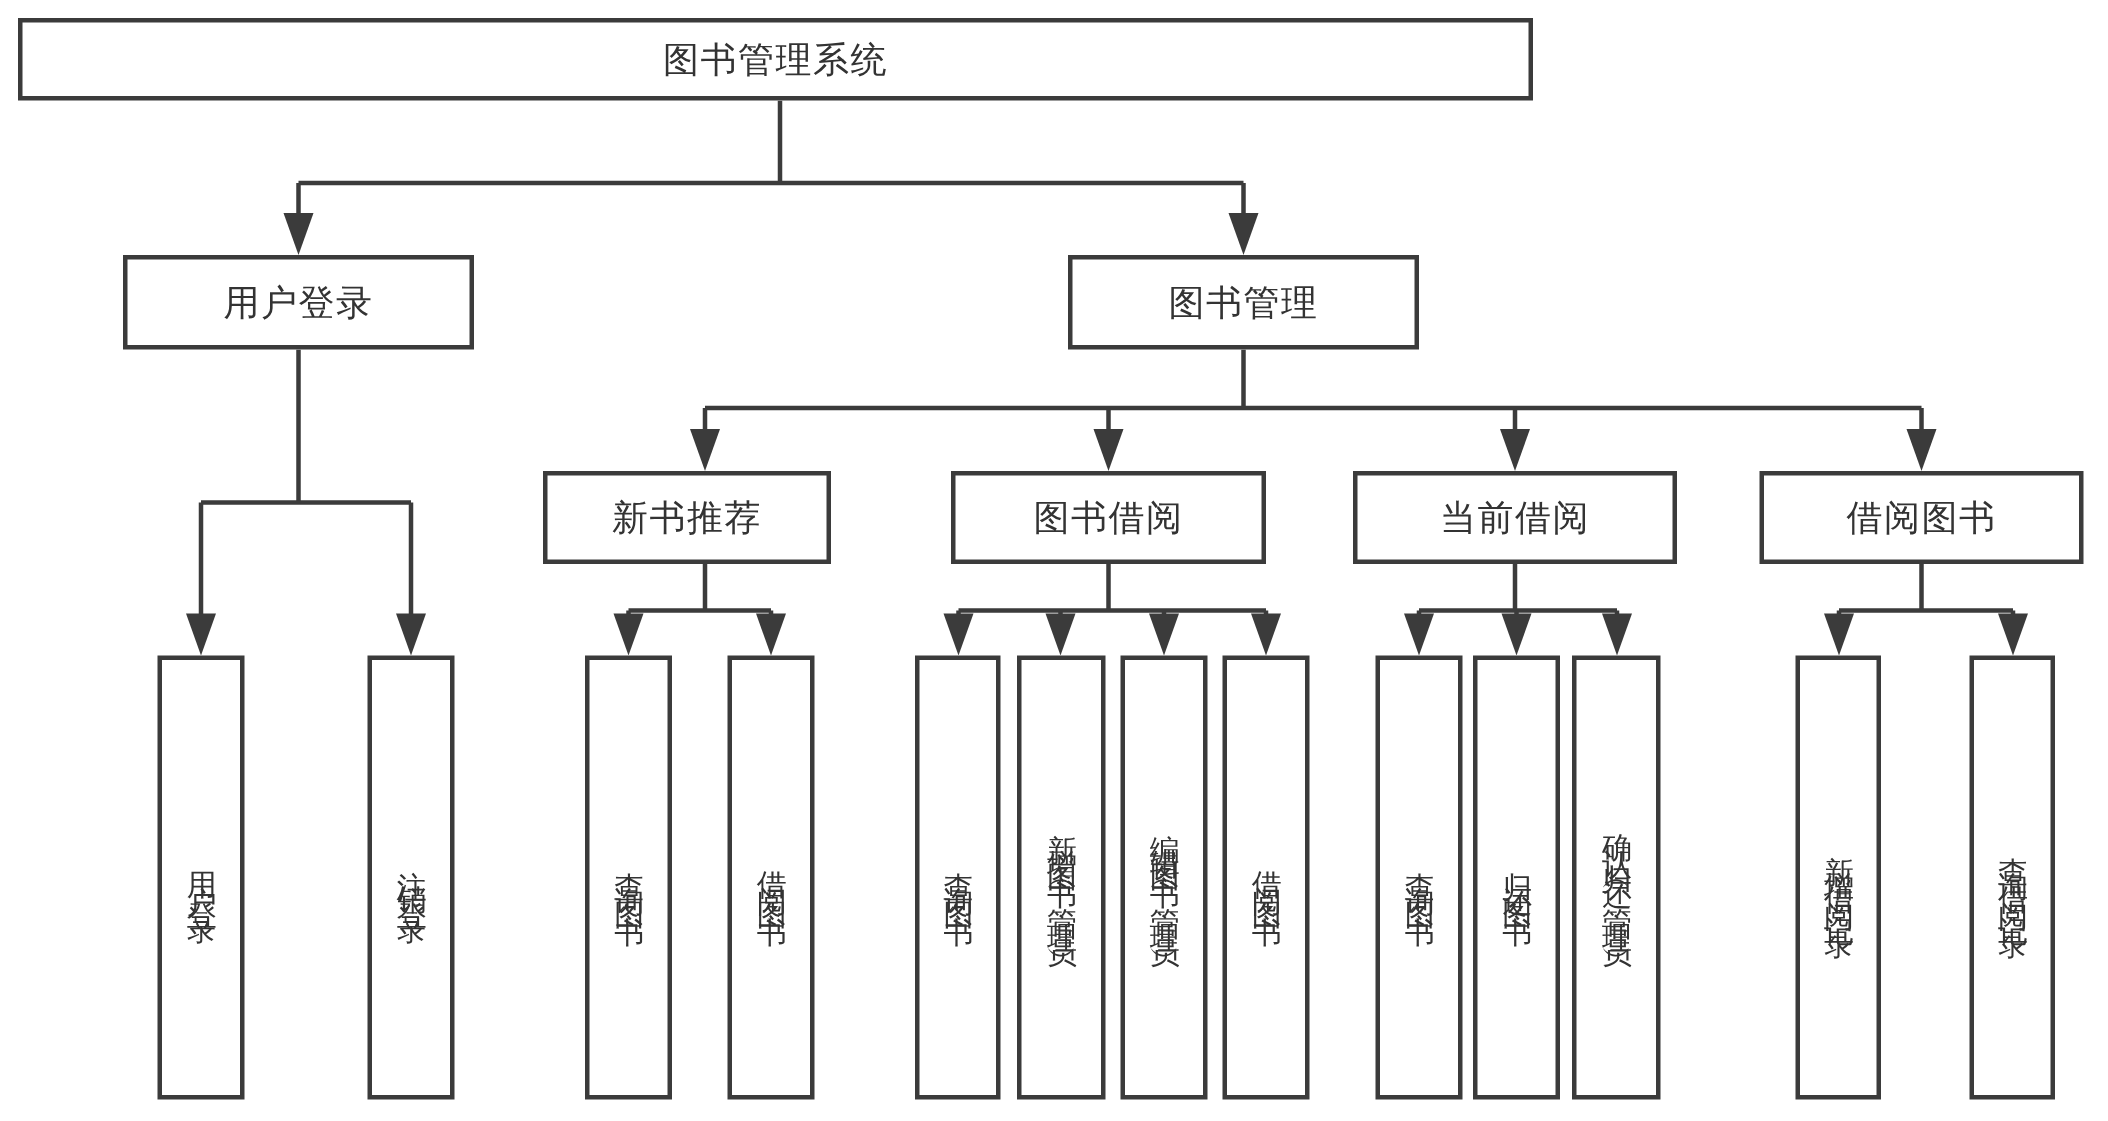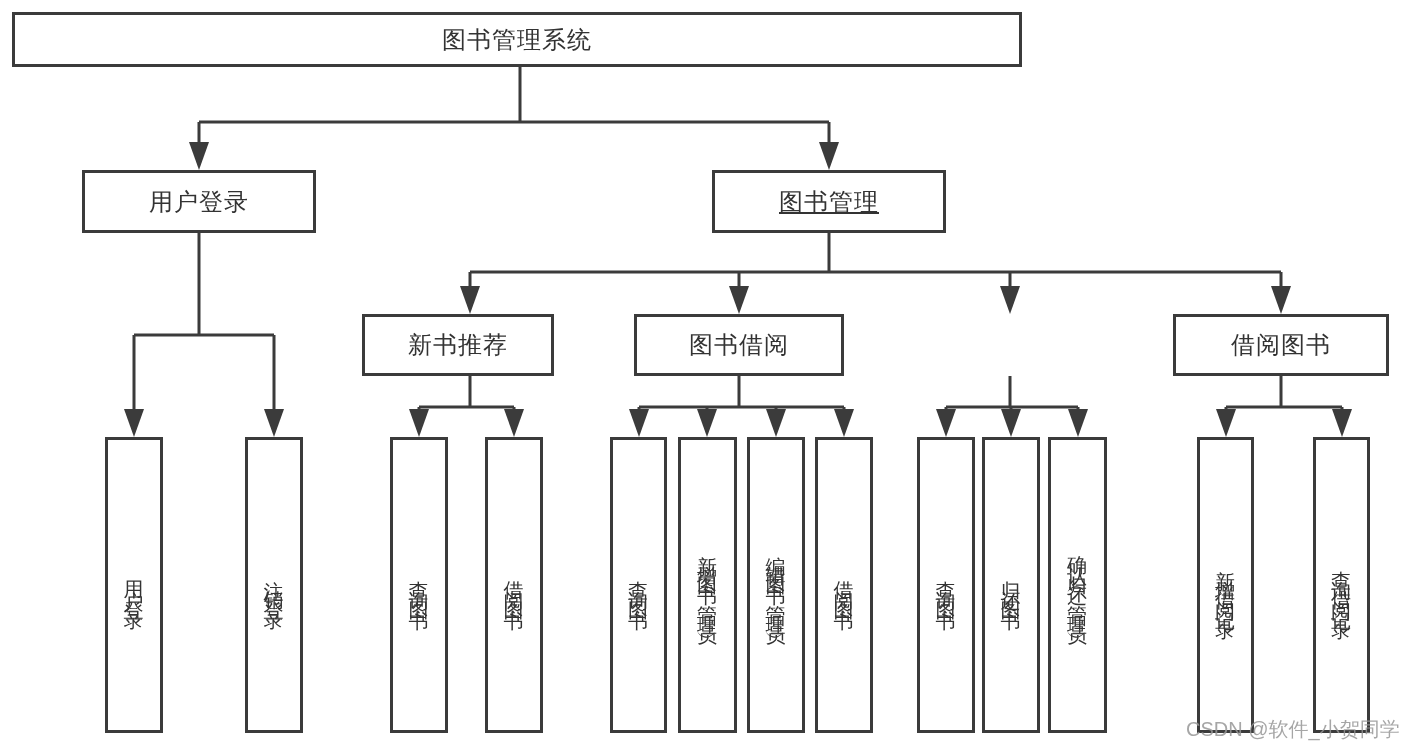--- a/index.html
+++ b/index.html
@@ -102,39 +102,39 @@
       <polygon points="1068,409 1088,409 1078,437"></polygon>
 
       <polygon points="1216,409 1236,409 1226,437"></polygon>
       <polygon points="1332,409 1352,409 1342,437"></polygon>
     </g>
   </svg>
 
   <div class="node h-node" style="left:12px; top:12px; width:1010px; height:55px;">图书管理系统</div>
 
   <div class="node h-node" style="left:82px; top:170px; width:234px; height:63px;">用户登录</div>
-  <div class="node h-node" style="left:712px; top:170px; width:234px; height:63px;text-decoration:underline;">图书管理</div>
+  <div class="node h-node" style="left:712px; top:170px; width:234px; height:63px;">图书管理</div>
 
   <div class="node h-node" style="left:362px; top:314px; width:192px; height:62px;">新书推荐</div>
   <div class="node h-node" style="left:634px; top:314px; width:210px; height:62px;">图书借阅</div>
+  <div class="node h-node" style="left:902px; top:314px; width:216px; height:62px;">当前借阅</div>
   <div class="node h-node" style="left:1173px; top:314px; width:216px; height:62px;">借阅图书</div>
 
   <div class="node v-node" style="left:105px; top:437px; width:58px; height:296px;">用户登录</div>
   <div class="node v-node" style="left:245px; top:437px; width:58px; height:296px;">注销登录</div>
 
   <div class="node v-node" style="left:390px; top:437px; width:58px; height:296px;">查询图书</div>
   <div class="node v-node" style="left:485px; top:437px; width:58px; height:296px;">借阅图书</div>
 
   <div class="node v-node" style="left:610px; top:437px; width:57px; height:296px;">查询图书</div>
   <div class="node v-node" style="left:678px; top:437px; width:59px; height:296px;">新增图书（管理员）</div>
   <div class="node v-node" style="left:747px; top:437px; width:58px; height:296px;">编辑图书（管理员）</div>
   <div class="node v-node" style="left:815px; top:437px; width:58px; height:296px;">借阅图书</div>
 
   <div class="node v-node" style="left:917px; top:437px; width:58px; height:296px;">查询图书</div>
   <div class="node v-node" style="left:982px; top:437px; width:58px; height:296px;">归还图书</div>
   <div class="node v-node" style="left:1048px; top:437px; width:59px; height:296px;">确认归还（管理员）</div>
 
   <div class="node v-node" style="left:1197px; top:437px; width:57px; height:296px;">新增借阅记录</div>
   <div class="node v-node" style="left:1313px; top:437px; width:57px; height:296px;">查询借阅记录</div>
 
-  <div class="watermark">CSDN @软件_小贺同学</div>
 
 </div>
 
 </body></html>

